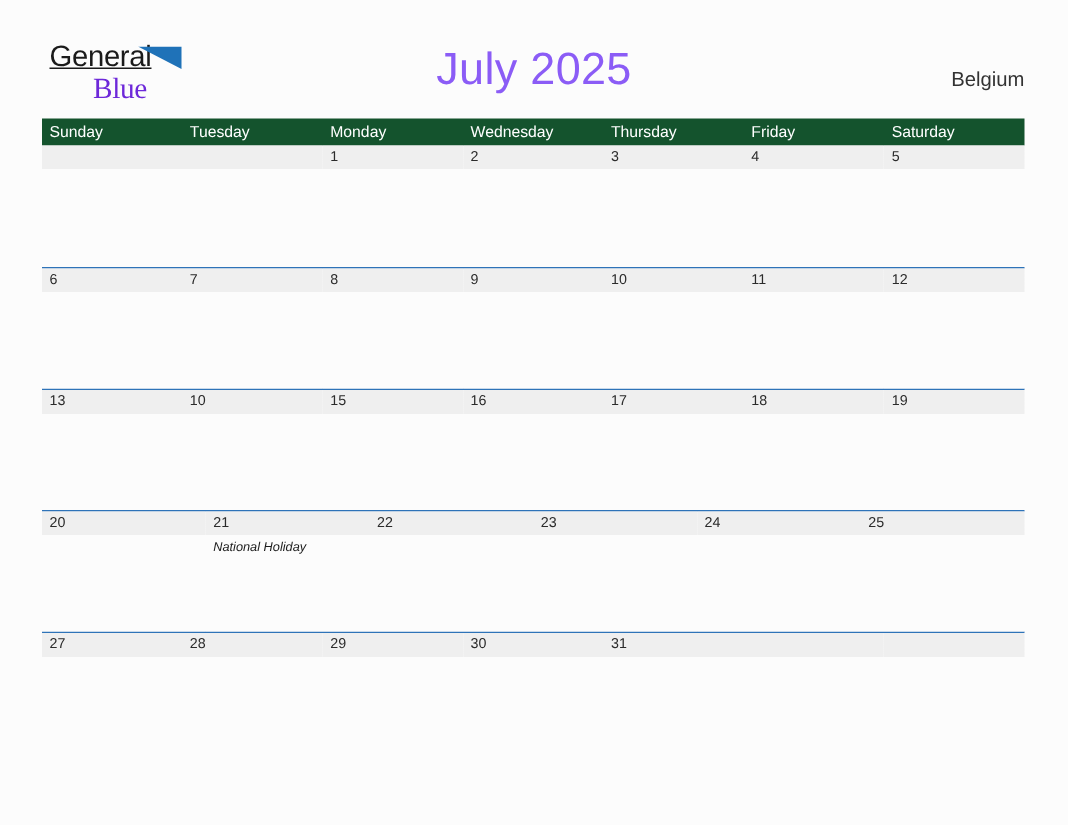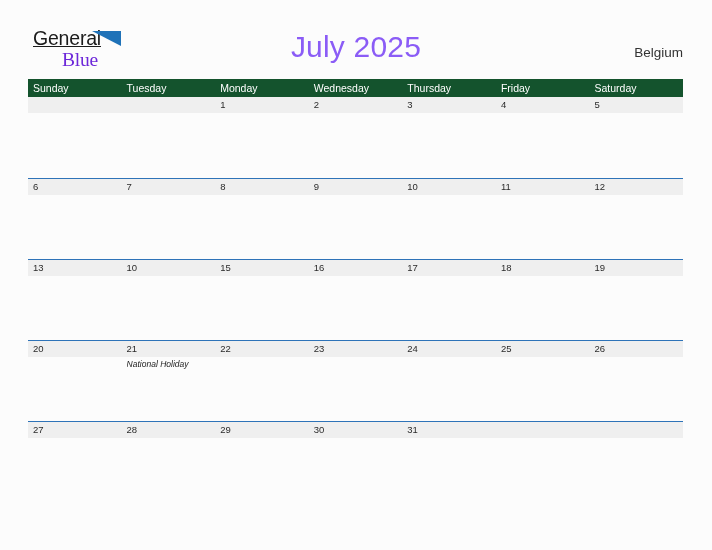--- a/index.html
+++ b/index.html
@@ -279,23 +279,20 @@
       </div>
     <div class="day-cell">
         <div class="day-number">23</div>
       </div>
     <div class="day-cell">
         <div class="day-number">24</div>
       </div>
     <div class="day-cell">
         <div class="day-number">25</div>
       </div>
-    <div class="day-cell">
-        <div class="day-number">26</div>
-      </div>
   </div>
 
   <div class="week-row">
     <div class="day-cell">
         <div class="day-number">27</div>
       </div>
     <div class="day-cell">
         <div class="day-number">28</div>
       </div>
     <div class="day-cell">

